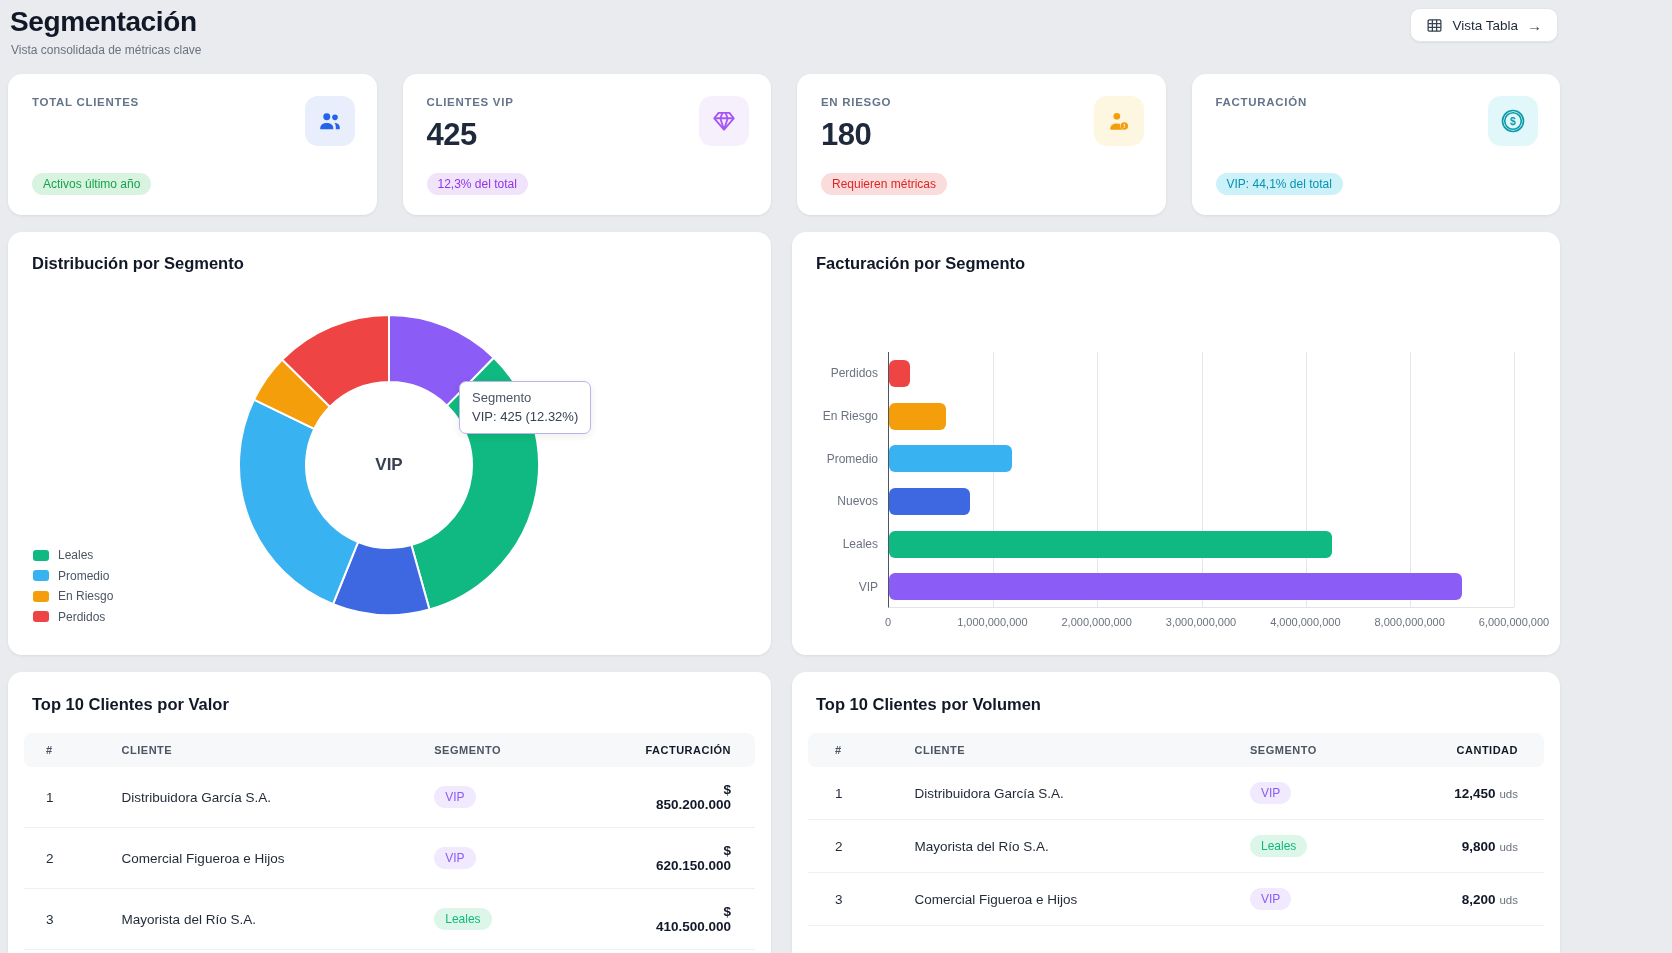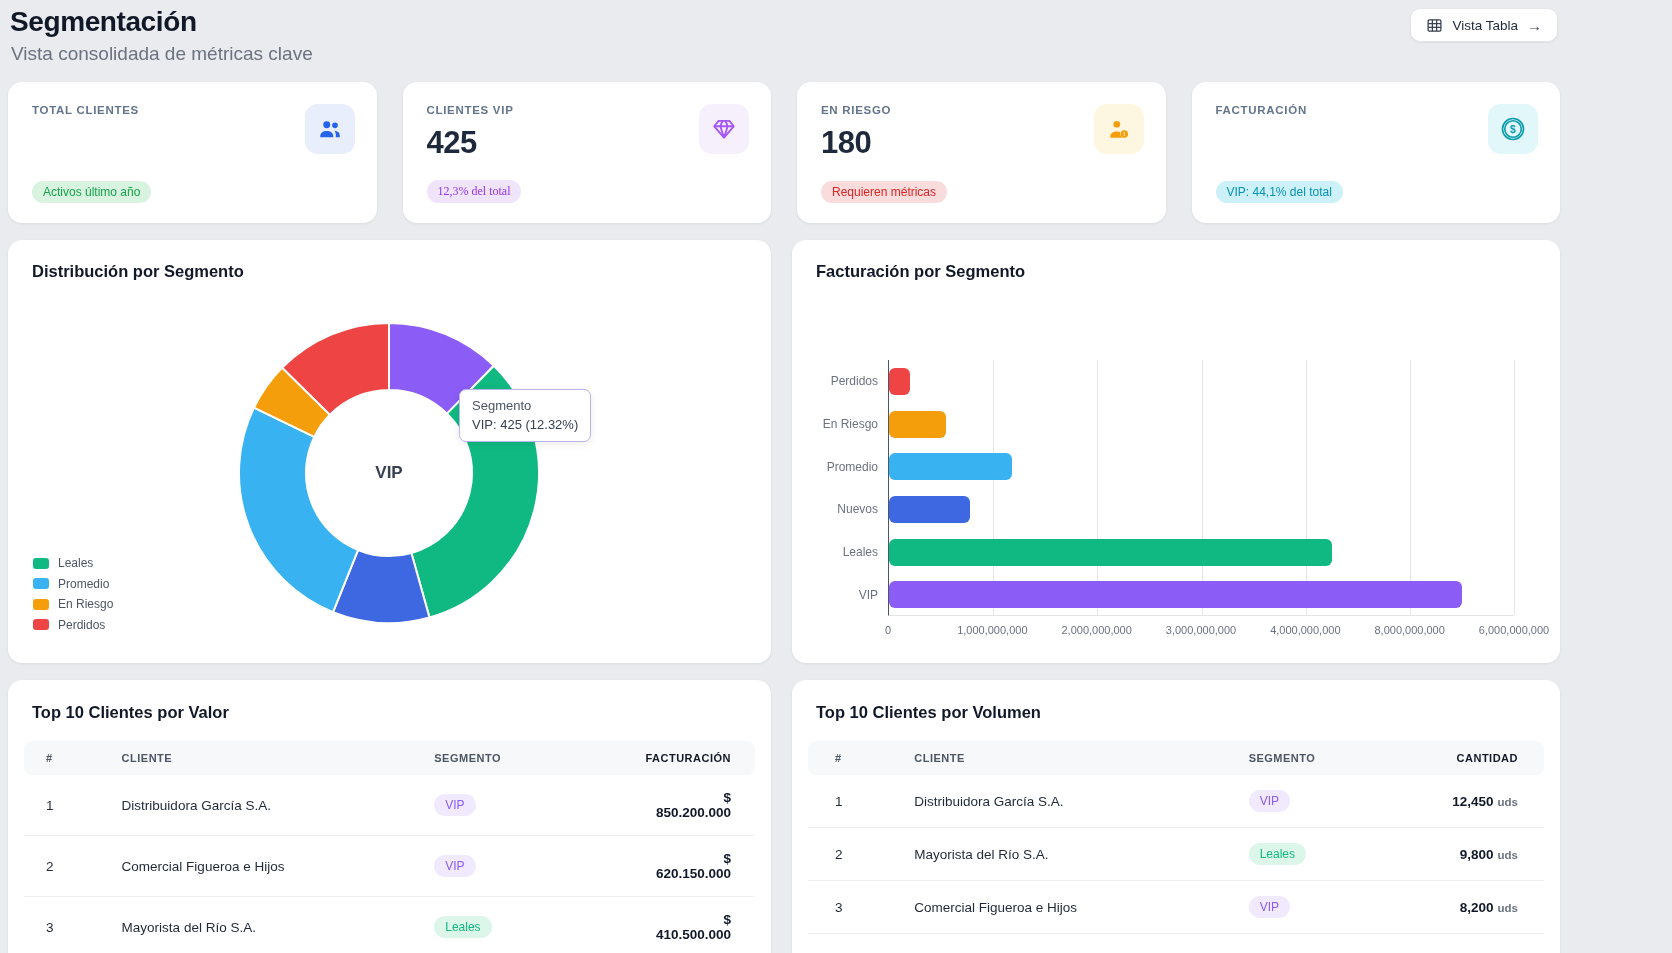--- a/index.html
+++ b/index.html
@@ -8,21 +8,21 @@
     background:#e9ebee;
     font-family:"Liberation Sans","DejaVu Sans",sans-serif;
     -webkit-font-smoothing:antialiased;
   }
   .page{position:relative;width:1532px;height:953px;}
   .content{position:absolute;left:8px;top:0;width:1552px;}
 
   
   header{display:flex;justify-content:space-between;align-items:flex-start;padding:6px 2px 0 2px;}
   h1{margin:0;font-size:28px;font-weight:bold;color:#111827;letter-spacing:-0.4px;}
-  .subtitle{margin:5px 0 0 1px;font-size:19px;color:#6b7280;}
+  .subtitle{margin:5px 0 0 1px;font-size:12px;color:#6b7280;}
   .table-view-btn{
     margin-top:2px;height:34px;display:inline-flex;align-items:center;gap:9px;
     background:#ffffff;border:1px solid #e4e6ea;border-radius:10px;padding:0 15px;
     font-family:inherit;font-size:13.5px;color:#1f2937;cursor:pointer;
     box-shadow:0 1px 2px rgba(16,24,40,.06);
   }
   .table-view-btn .arrow{font-size:15px;color:#374151;}
 
   
   .kpi-row{display:grid;grid-template-columns:repeat(4,1fr);gap:26px;margin-top:17px;}
@@ -71,21 +71,21 @@
   tbody td{padding:15px 0;border-bottom:1px solid #eef0f3;font-size:13.5px;color:#1f2937;}
   tbody tr:last-child td{border-bottom:1px solid #eef0f3;}
   .c-rank{padding-left:22px;}
   td.c-val,th.c-val{text-align:right;font-weight:bold;color:#111827;}
   .t0 .c-rank{width:76px;} .t0 .c-client{width:314px;} .t0 .c-seg{width:212px;}
   .t0 th.c-val,.t0 td.c-val{padding-right:24px;}
   .t1 .c-rank{width:80px;padding-left:27px;} .t1 .c-client{width:337px;} .t1 .c-seg{width:205px;}
   .t1 th.c-val,.t1 td.c-val{padding-right:26px;}
   .pill{display:inline-block;font-size:12px;padding:4px 11px;border-radius:999px;}
   .qty{font-weight:bold;color:#111827;}
-  .unit{font-weight:bold;font-size:11.5px;color:#6b7280;margin-left:4px;}
+  .unit{font-weight:normal;font-size:11.5px;color:#6b7280;margin-left:4px;}
 </style>
 </head>
 <body>
 
 <div class="page">
 <div class="content">
 
   <header>
     <div>
       <h1>Segmentación</h1>
@@ -112,21 +112,21 @@
           <circle cx="9" cy="8" r="3.2"></circle>
           <path d="M3 18.6c0-3.1 2.7-4.7 6-4.7s6 1.6 6 4.7v.9H3z"></path>
           <circle cx="16.6" cy="8.6" r="2.6"></circle>
           <path d="M16.2 13.7c2.7.2 4.8 1.6 4.8 4.3v1.5h-3.6v-1.3c0-1.8-.4-3.3-1.2-4.5z"></path>
         </svg>
       </div>
     </div>
     <div class="card kpi-card">
       <div class="kpi-label">CLIENTES VIP</div>
       <div class="kpi-value">425</div>
-      <span class="kpi-badge" style="background: rgb(240, 228, 251); color: rgb(147, 51, 234); font-family: Liberation Serif, serif;">12,3% del total</span>
+      <span class="kpi-badge" style="background: rgb(240, 228, 251); color: rgb(147, 51, 234);">12,3% del total</span>
       <div class="kpi-icon" style="background: rgb(246, 240, 253);">
         <svg width="26" height="26" viewBox="0 0 24 24" fill="none" stroke="#a855f7" stroke-width="1.7" stroke-linejoin="round">
           <path d="M7 4.5h10l4 5-9 10.5L3 9.5z"></path>
           <path d="M3 9.5h18M12 20L8.6 9.5 10.6 4.5M12 20l3.4-10.5-2-5"></path>
         </svg>
       </div>
     </div>
     <div class="card kpi-card">
       <div class="kpi-label">EN RIESGO</div>
       <div class="kpi-value">180</div>

